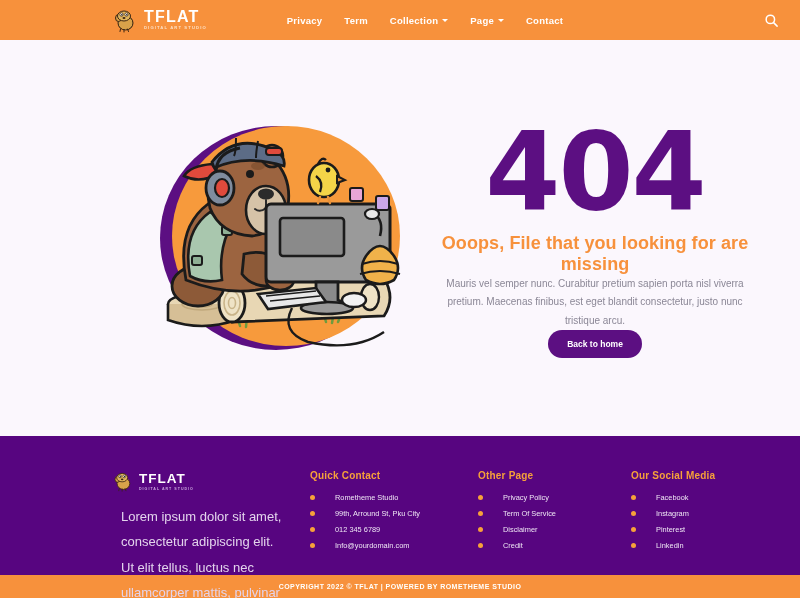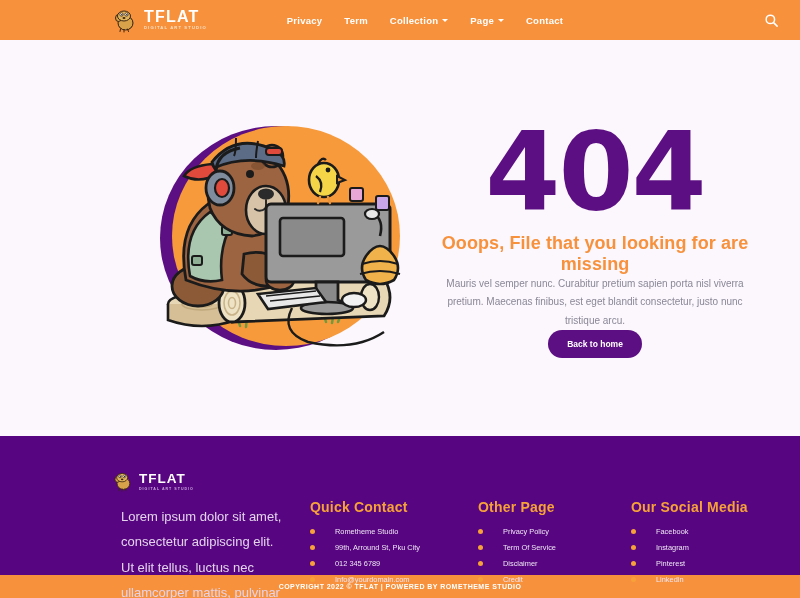--- a/index.html
+++ b/index.html
@@ -122,22 +122,22 @@
     font-size: 3.6px; font-weight: 700; color: #C9A6DC; letter-spacing: 1px; margin-top: 1.5px;
   }
   .fdesc { font-size: 13px; line-height: 1.95; color: #E3D4EC; margin-left: 9px; }
 
   .fcol { flex: 0 0 auto; }
   .fcol-contact { width: 140px; }
   .fcol-pages { width: 125px; }
   .fcol-social { width: 120px; }
 
   .fcol-title {
-    font-size: 14px; font-weight: 700; color: #F7A139;
-    letter-spacing: 0.2px; margin-bottom: 12px; margin-top: 29px;
+    font-size: 10px; font-weight: 700; color: #F7A139;
+    letter-spacing: 0.2px; margin-bottom: 12px;
   }
   .flist { list-style: none; }
   .flist li {
     display: flex; align-items: center; gap: 20px;
     font-size: 7.4px; color: #EFE6F4; margin-bottom: 7px;
     cursor: pointer;
   }
   .dot {
     width: 5px; height: 5px; border-radius: 50%;
     background: #F7A139; flex: 0 0 5px;

